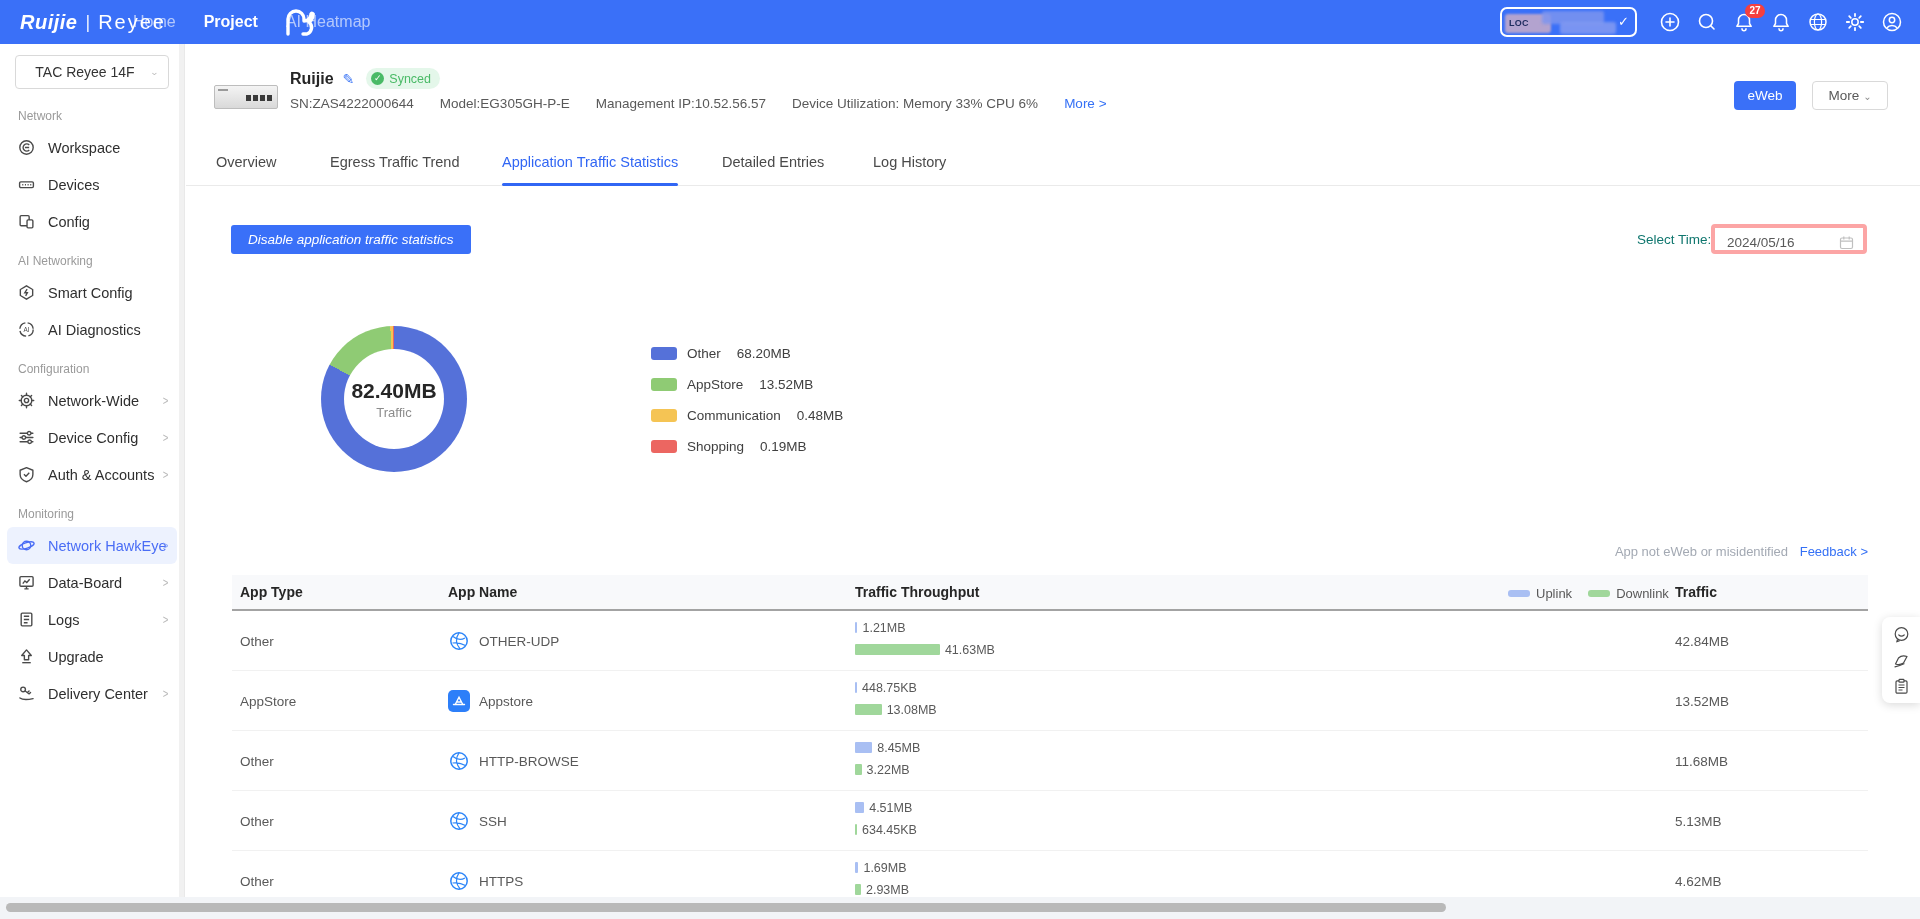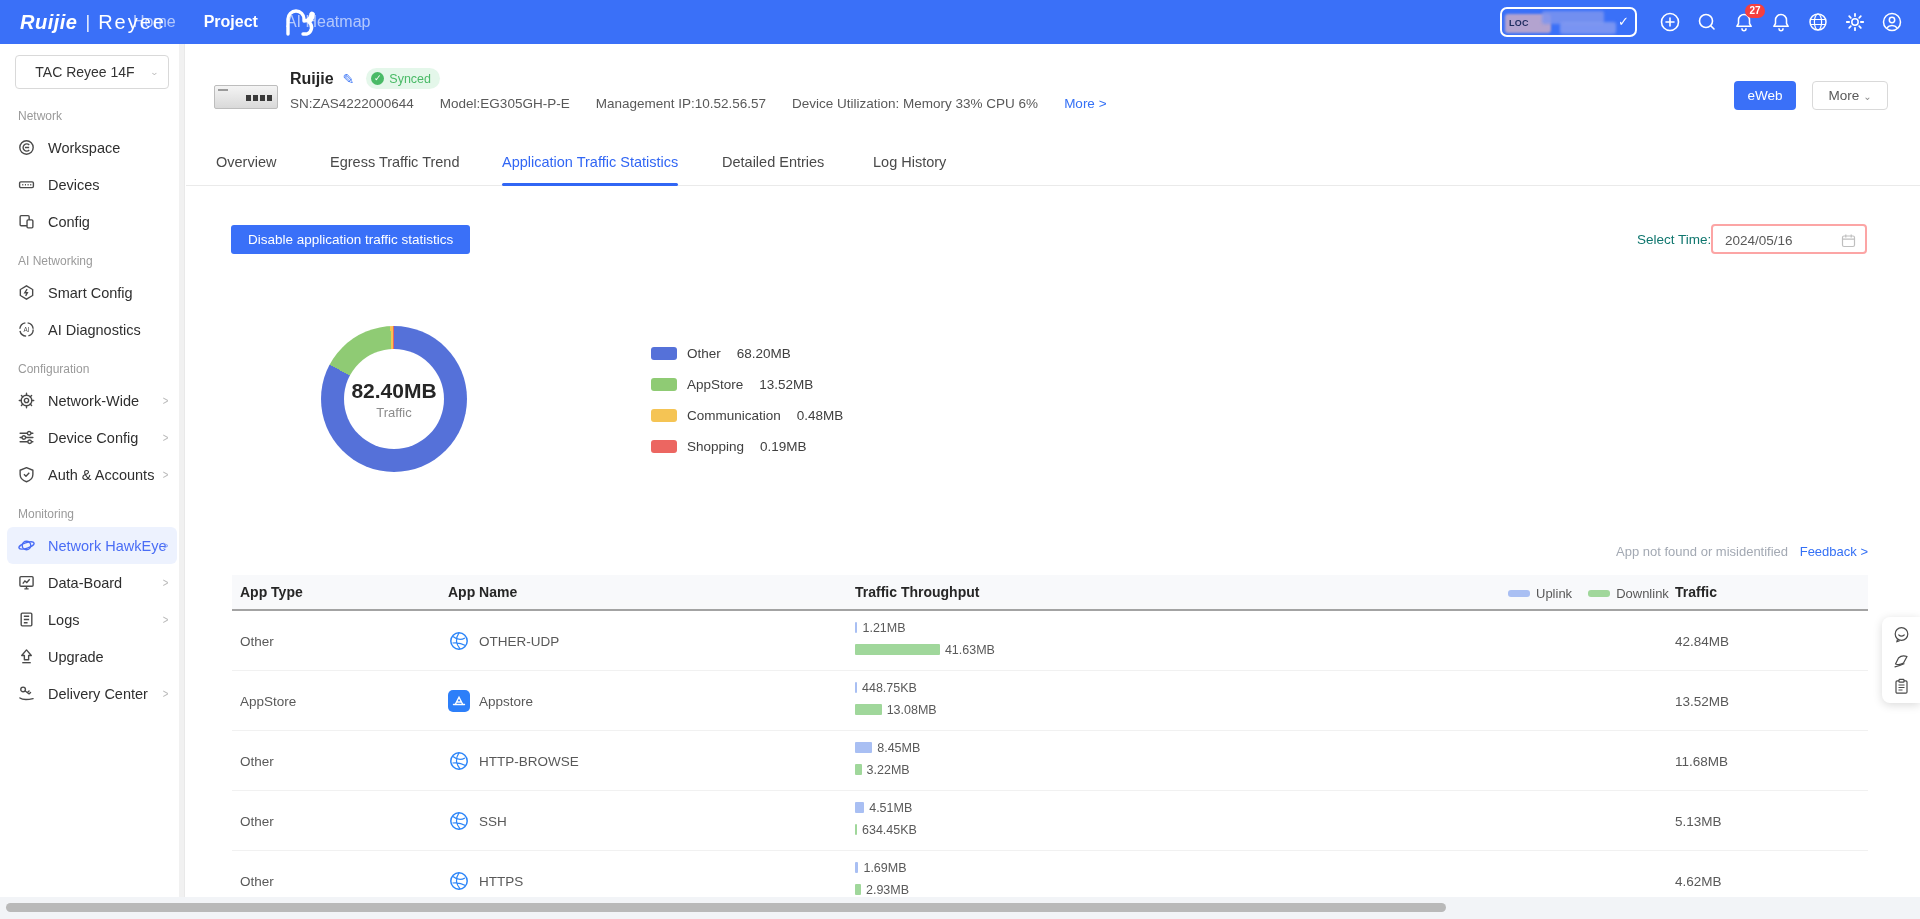--- a/index.html
+++ b/index.html
@@ -71,23 +71,23 @@
     border:1px solid #D9D9D9; border-radius:4px; font-size:13.5px; cursor:pointer; font-family:inherit; }
   .btn-more .mchev { font-size:10px; color:#8C8C8C; margin-left:4px; }
 
   .tabsbar { position:absolute; left:0; top:103px; right:0; height:39px; border-bottom:1px solid #EAEAEA; }
   .tab { position:absolute; top:0; height:39px; line-height:30px; font-size:14.5px; color:#4A4A4A; cursor:pointer; white-space:nowrap; }
   .tab.active { color:#3166F4; }
   .tab.active::after { content:""; position:absolute; left:0; right:0; bottom:0; height:3px; background:#3166F4; border-radius:2px; }
   .tab-0 { left:30px; } .tab-1 { left:144px; } .tab-2 { left:316px; } .tab-3 { left:536px; } .tab-4 { left:687px; }
 
   .btn-disable { position:absolute; left:45px; top:181px; height:29px; padding:0 17px; background:#3A70F8; color:#fff;
-    border:none; border-radius:3px; font-size:13.5px; cursor:pointer; font-family:inherit; }
+    border:none; border-radius:3px; font-size:13.5px; cursor:pointer; font-family:inherit;font-style:italic; }
   .seltime-label { position:absolute; left:1451px; top:188px; font-size:13.5px; color:#0f766e; }
-  .date-box { position:absolute; left:1525px; top:180px; width:156px; height:30px; border:2px solid #fca5a5; border-radius:4px; background:#fff; }
+  .date-box { position:absolute; left:1525px; top:180px; width:156px; height:30px; border:4px solid #fca5a5; border-radius:4px; background:#fff; }
   .date-box input { position:absolute; left:12px; top:0; width:110px; height:28px; border:none; outline:none;
     font-size:13.5px; color:#595959; font-family:inherit; background:transparent; }
   .cal-ic { position:absolute; right:9px; top:7px; }
 
   
   .donut-wrap { position:absolute; left:135px; top:282px; width:146px; height:146px;text-decoration:underline; }
   .donut { position:absolute; inset:0; border-radius:50%; }
   .donut::after { content:""; position:absolute; inset:23px; background:#fff; border-radius:50%; }
   .donut-center { position:absolute; inset:0; display:flex; flex-direction:column; align-items:center; justify-content:center; z-index:2; }
   .donut-center .dval { font-size:21px; font-weight:bold; color:#262626; }
@@ -428,21 +428,21 @@
         <span class="lg-val">0.48MB</span>
       </div>
       <div class="lg-row">
         <span class="lg-chip" style="background: rgb(236, 102, 97);"></span>
         <span class="lg-name">Shopping</span>
         <span class="lg-val">0.19MB</span>
       </div>
     </div>
 
     <div class="feedback-line">
-      <span>App not found or misidentified</span>
+      <span>App not eWeb or misidentified</span>
       <a>Feedback &gt;</a>
     </div>
 
     <div class="table">
       <div class="t-head">
         <span class="th-apptype">App Type</span>
         <span class="th-appname">App Name</span>
         <span class="th-tp">Traffic Throughput</span>
         <span class="th-legend">
           <span class="dash" style="background: rgb(169, 191, 243);"></span>

